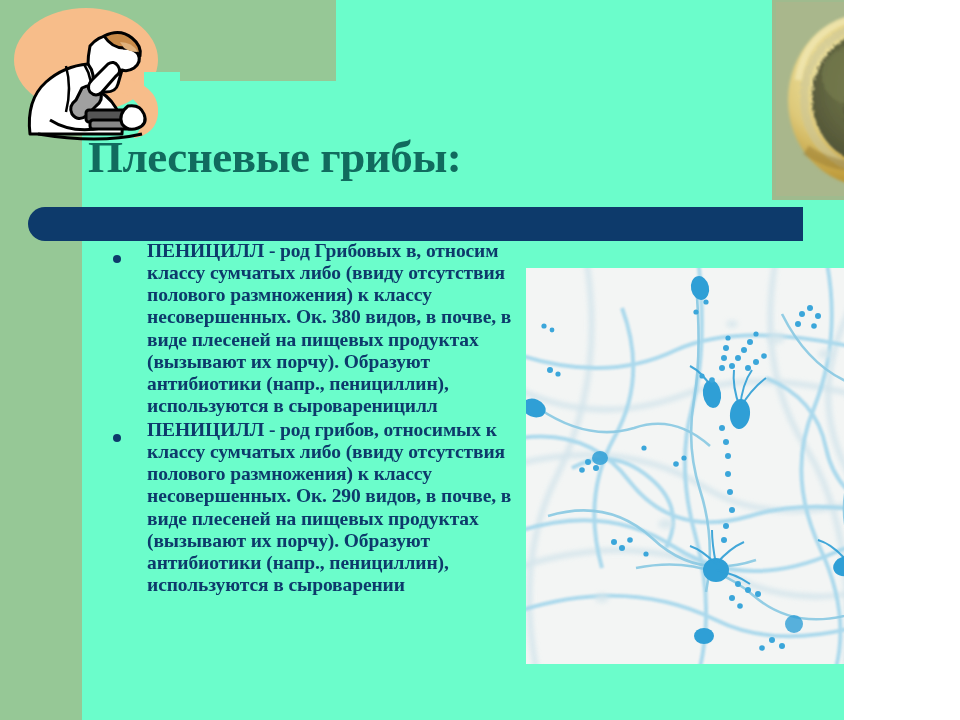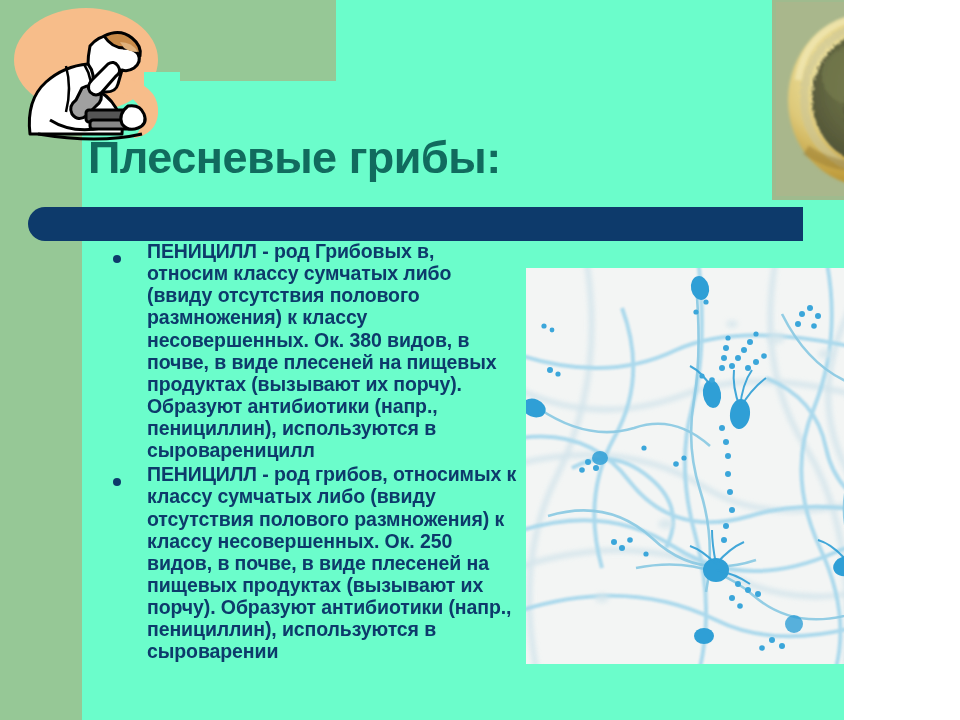--- a/index.html
+++ b/index.html
@@ -6,21 +6,21 @@
     margin: 0;
     padding: 0;
     background: #ffffff;
   }
   #slide {
     position: relative;
     width: 844px;
     height: 720px;
     overflow: hidden;
     background: #fca5a5;
-    font-family: Liberation Sans, sans-serif;
+    font-family: Liberation Serif, serif;
   }
 
   
   .bg-mint {
     position: absolute;
     left: 0; top: 0;
     width: 960px; height: 720px;
     background: #6bfdcb;
   }
   .bg-sage-left {
@@ -228,21 +228,21 @@
 
   <div class="banner-bar"></div>
 
   <div class="body-text">
     <div class="bullet-row">
       <span class="bullet-dot"><i></i></span>
       <span class="bullet-text">ПЕНИЦИЛЛ - род Грибовых в, относим классу сумчатых либо (ввиду отсутствия полового размножения) к классу несовершенных. Ок. 380 видов, в почве, в виде плесеней на пищевых продуктах (вызывают их порчу). Образуют антибиотики (напр., пенициллин), используются в сыровареницилл</span>
     </div>
     <div class="bullet-row">
       <span class="bullet-dot"><i></i></span>
-      <span class="bullet-text">ПЕНИЦИЛЛ - род грибов, относимых к классу сумчатых либо (ввиду отсутствия полового размножения) к классу несовершенных. Ок. 250 видов, в почве, в виде плесеней на пищевых продуктах (вызывают их порчу). Образуют антибиотики (напр., пенициллин), используются в сыроварении</span>
+      <span class="bullet-text">ПЕНИЦИЛЛ - род грибов, относимых к классу сумчатых либо (ввиду отсутствия полового размножения) к классу несовершенных. Ок. 290 видов, в почве, в виде плесеней на пищевых продуктах (вызывают их порчу). Образуют антибиотики (напр., пенициллин), используются в сыроварении</span>
     </div>
   </div>
 
   <div class="micro-photo">
     <svg width="400" height="396" viewBox="0 0 400 396" xmlns="http://www.w3.org/2000/svg">
       <defs>
         <filter id="blurA" x="-12%" y="-12%" width="124%" height="124%">
           <feGaussianBlur stdDeviation="1.1"></feGaussianBlur>
         </filter>
         <filter id="blurB" x="-12%" y="-12%" width="124%" height="124%">

